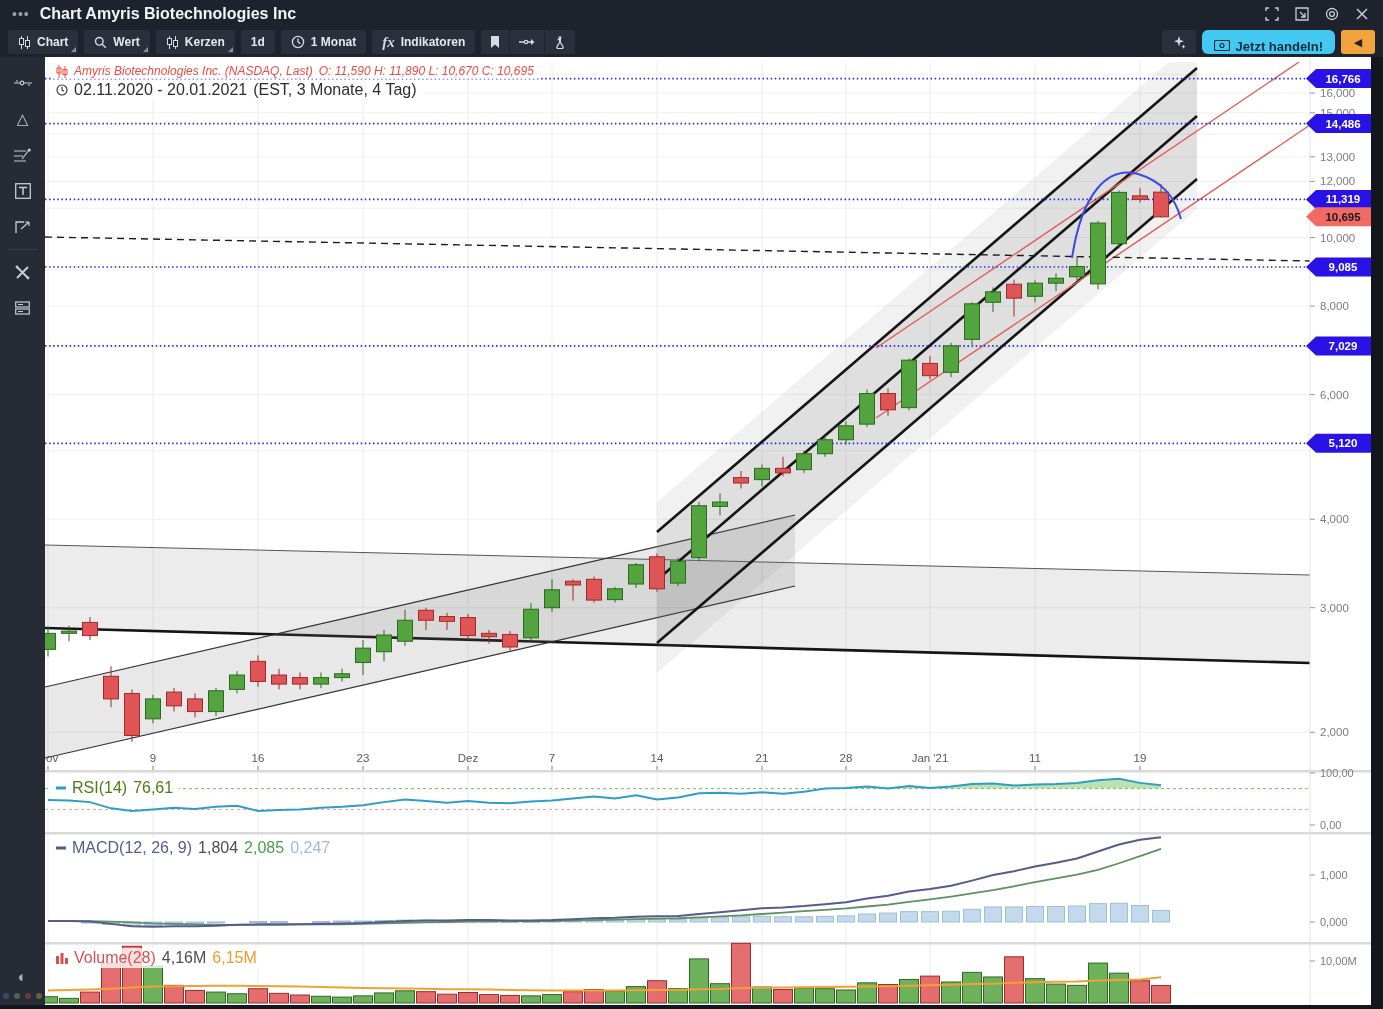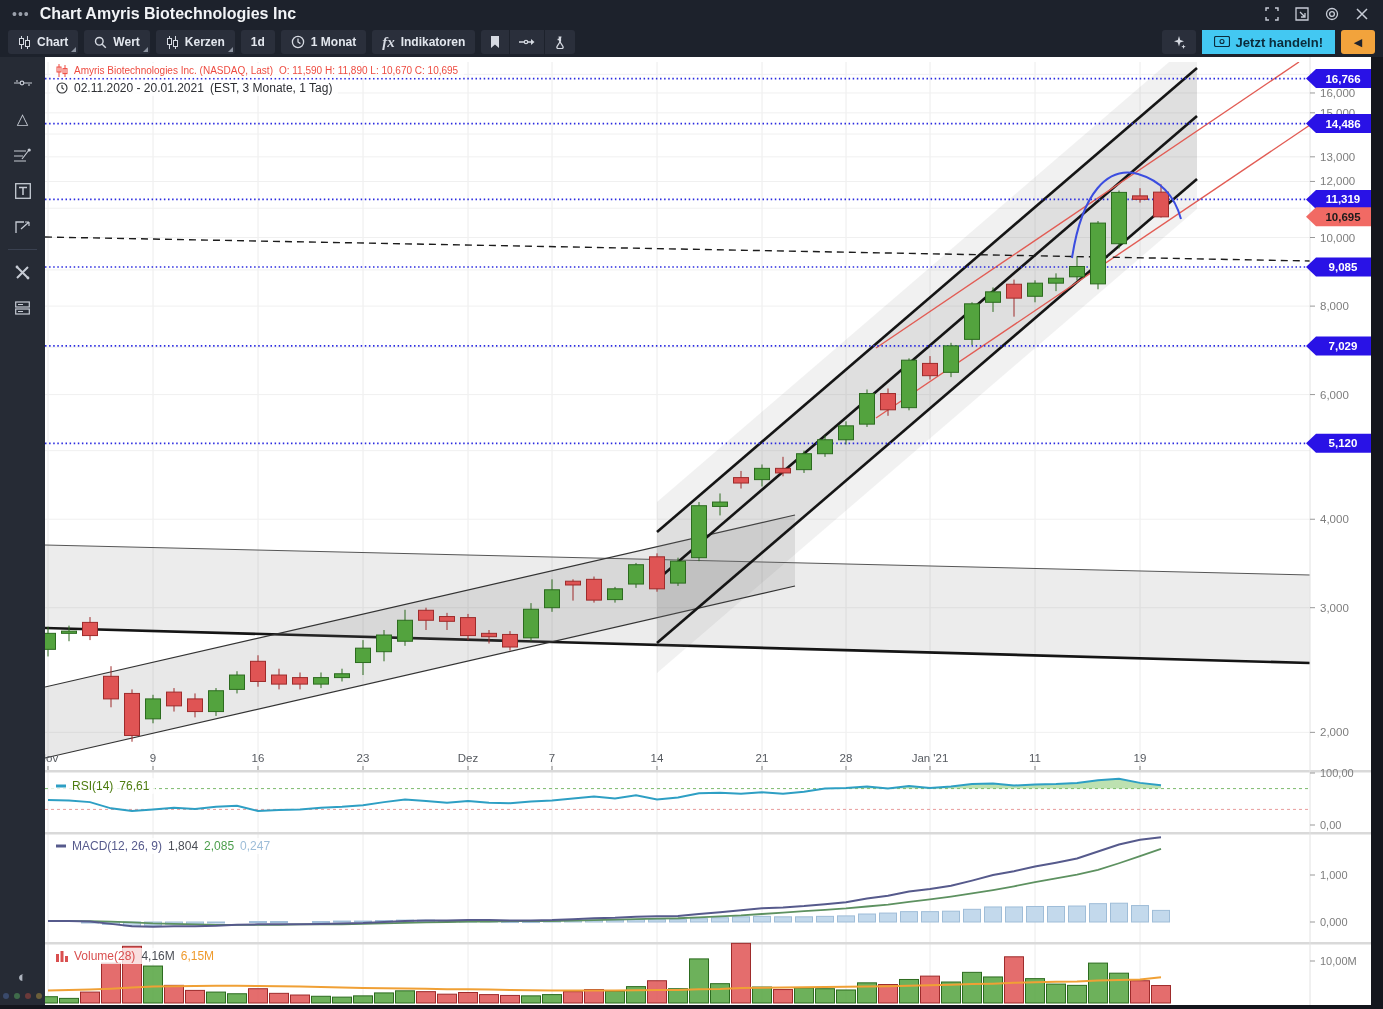--- a/index.html
+++ b/index.html
@@ -21,40 +21,40 @@
         font-size:12px;font-weight:bold;display:flex;align-items:center;gap:6px;padding:2px 10px;cursor:pointer;white-space:nowrap;}
   .tbtn .ticon{display:flex;align-items:center;}
   .caret::after{content:"";position:absolute;right:2px;bottom:2px;border-left:5px solid transparent;
         border-bottom:5px solid #8a919e;}
   .tgroup{display:flex;gap:1px;}
   .tgroup .tbtn{border-radius:0;padding:0 9px;}
   .tgroup .tbtn:first-child{border-radius:3px 0 0 3px;}
   .tgroup .tbtn:last-child{border-radius:0 3px 3px 0;}
   #toolbar .spacer{flex:1;}
   .btn-trade{height:24px;background:#43c8f2;color:#0b2b3b;font-size:13px;font-weight:bold;
-             border-radius:0;display:flex;align-items:center;gap:6px;padding:0 12px;cursor:pointer;}
+             border-radius:6px;display:flex;align-items:flex-end;gap:6px;padding:0 12px;cursor:pointer;}
   .btn-collapse{height:24px;width:34px;background:#f2a33c;color:#20242e;border-radius:3px;
              display:flex;align-items:center;justify-content:center;font-size:11px;cursor:pointer;}
   .fx{font-family:"Liberation Serif",serif;font-style:italic;font-weight:bold;font-size:15px;color:#d6dae2;}
   
   #sidebar{position:absolute;left:0;top:57px;width:45px;height:948px;background:#262b35;}
   .sideicon{width:45px;height:36px;display:flex;align-items:center;justify-content:center;
             color:#c6cbd4;cursor:pointer;font-size:15px;}
   .sidesep{width:29px;height:1px;background:#3a4150;margin:4px auto;}
   #palette{position:absolute;left:0;bottom:6px;width:45px;display:flex;flex-direction:column;align-items:center;gap:8px;}
   #palette .contrast{color:#aeb4bf;font-size:15px;cursor:pointer;}
   .dotrow{display:flex;gap:5px;}
   .pdot{width:6px;height:6px;border-radius:50%;cursor:pointer;}
   
   #chart{position:absolute;left:45px;top:57px;}
   #chart text{font-family:"Liberation Sans",sans-serif;}
   
   .chip{position:absolute;display:flex;align-items:center;gap:6px;background:rgba(255,255,255,0.78);
-        border-radius:3px;padding:1px 6px;font-size:12px;z-index:5;white-space:nowrap;}
-  #legend1{left:50px;top:63px;color:#ee4b40;font-size:10px;}
+        border-radius:3px;padding:1px 6px;font-size:16px;z-index:5;white-space:nowrap;}
+  #legend1{left:50px;top:63px;color:#ee4b40;font-size:12px;font-style:italic;}
   #legend2{left:50px;top:80px;color:#2d2f33;}
   #rsi-chip{left:50px;top:778px;color:#4d7c0f;}
   #macd-chip{left:50px;top:838px;color:#565a8c;}
   #vol-chip{left:50px;top:948px;color:#d94f4f;text-align:center;}
   .v-dark{color:#4b4e55;} .v-green{color:#4c9e4c;} .v-lblue{color:#9dbdd8;} .v-orange{color:#ef9b2d;}
   .mini{display:flex;align-items:center;}
 </style>
 </head>
 <body>
 
@@ -636,21 +636,21 @@
     <span>O: 11,590  H: 11,890  L: 10,670  C: 10,695</span>
   </div>
   <div class="chip" id="legend2">
     <span class="mini">
       <svg width="12" height="12" viewBox="0 0 12 12">
           <circle cx="6" cy="6" r="5" fill="none" stroke="#2d2f33" stroke-width="1.1"></circle>
           <path d="M6 3v3l2 1.4" fill="none" stroke="#2d2f33" stroke-width="1.1"></path>
         </svg>
     </span>
     <span>02.11.2020 - 20.01.2021</span>
-    <span>(EST, 3 Monate, 1 Tag)</span>
+    <span>(EST, 3 Monate, 4 Tag)</span>
   </div>
   <div class="chip" id="rsi-chip">
     <span class="mini">
       <svg width="10" height="4" viewBox="0 0 10 4">
           <path d="M0 2h10" stroke="#2e9fc4" stroke-width="3"></path>
         </svg>
     </span>
     <span>RSI(14)</span>
     <span>76,61</span>
   </div>

